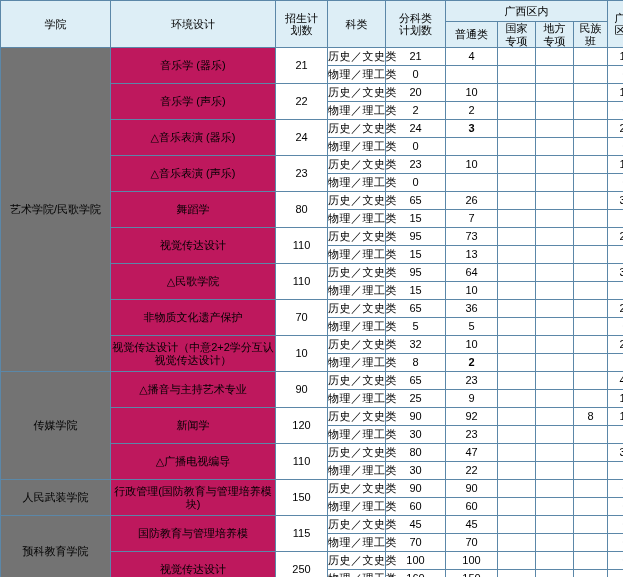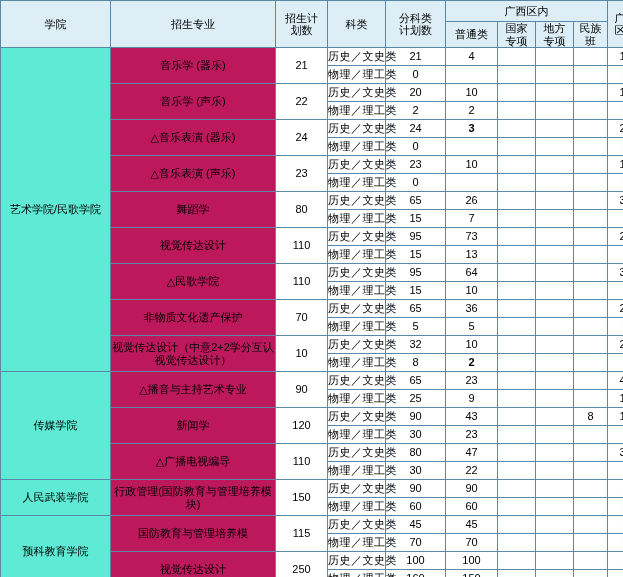--- a/index.html
+++ b/index.html
@@ -30,21 +30,21 @@
   thead th {
     background: #ddeef6;
     font-weight: normal;
     font-size: 12px;
     height: 20px;
   }
   th.hdr-tall {
     height: 44px;
   }
   td.college {
-    background: #5eead4;
+    background: #737373;
     font-size: 11px;
   }
   td.major {
     background: #be185d;
     font-size: 11px;
     padding: 1px 2px;
   }
   td.num {
     background: #ffffff;
     font-size: 11px;
@@ -88,21 +88,21 @@
     <col class="c-sub">
       <col class="c-gen">
       <col class="c-nat">
       <col class="c-loc">
       <col class="c-min">
       <col class="c-out">
   </colgroup>
   <thead>
     <tr>
       <th rowspan="2" class="hdr-tall">学院</th>
-      <th rowspan="2" class="hdr-tall">招生专业</th>
+      <th rowspan="2" class="hdr-tall">环境设计</th>
       <th rowspan="2" class="hdr-tall">
         <div>招生计</div>
         <div>划数</div>
       </th>
       <th rowspan="2" class="hdr-tall">科类</th>
       <th rowspan="2" class="hdr-tall">
         <div>分科类</div>
         <div>计划数</div>
       </th>
       <th colspan="4">广西区内</th>
@@ -351,21 +351,21 @@
         <td class="val"></td>
         <td class="val">16</td>
       </tr>
       <tr>
         <td class="major" rowspan="2">
           <div>新闻学</div>
         </td>
         <td class="num" rowspan="2">120</td>
         <td class="cat">历史／文史类</td>
         <td class="val">90</td>
-        <td class="val">43</td>
+        <td class="val">92</td>
         <td class="val"></td>
         <td class="val"></td>
         <td class="val">8</td>
         <td class="val">13</td>
       </tr>
       <tr>
         <td class="cat">物理／理工类</td>
         <td class="val">30</td>
         <td class="val">23</td>
         <td class="val"></td>

